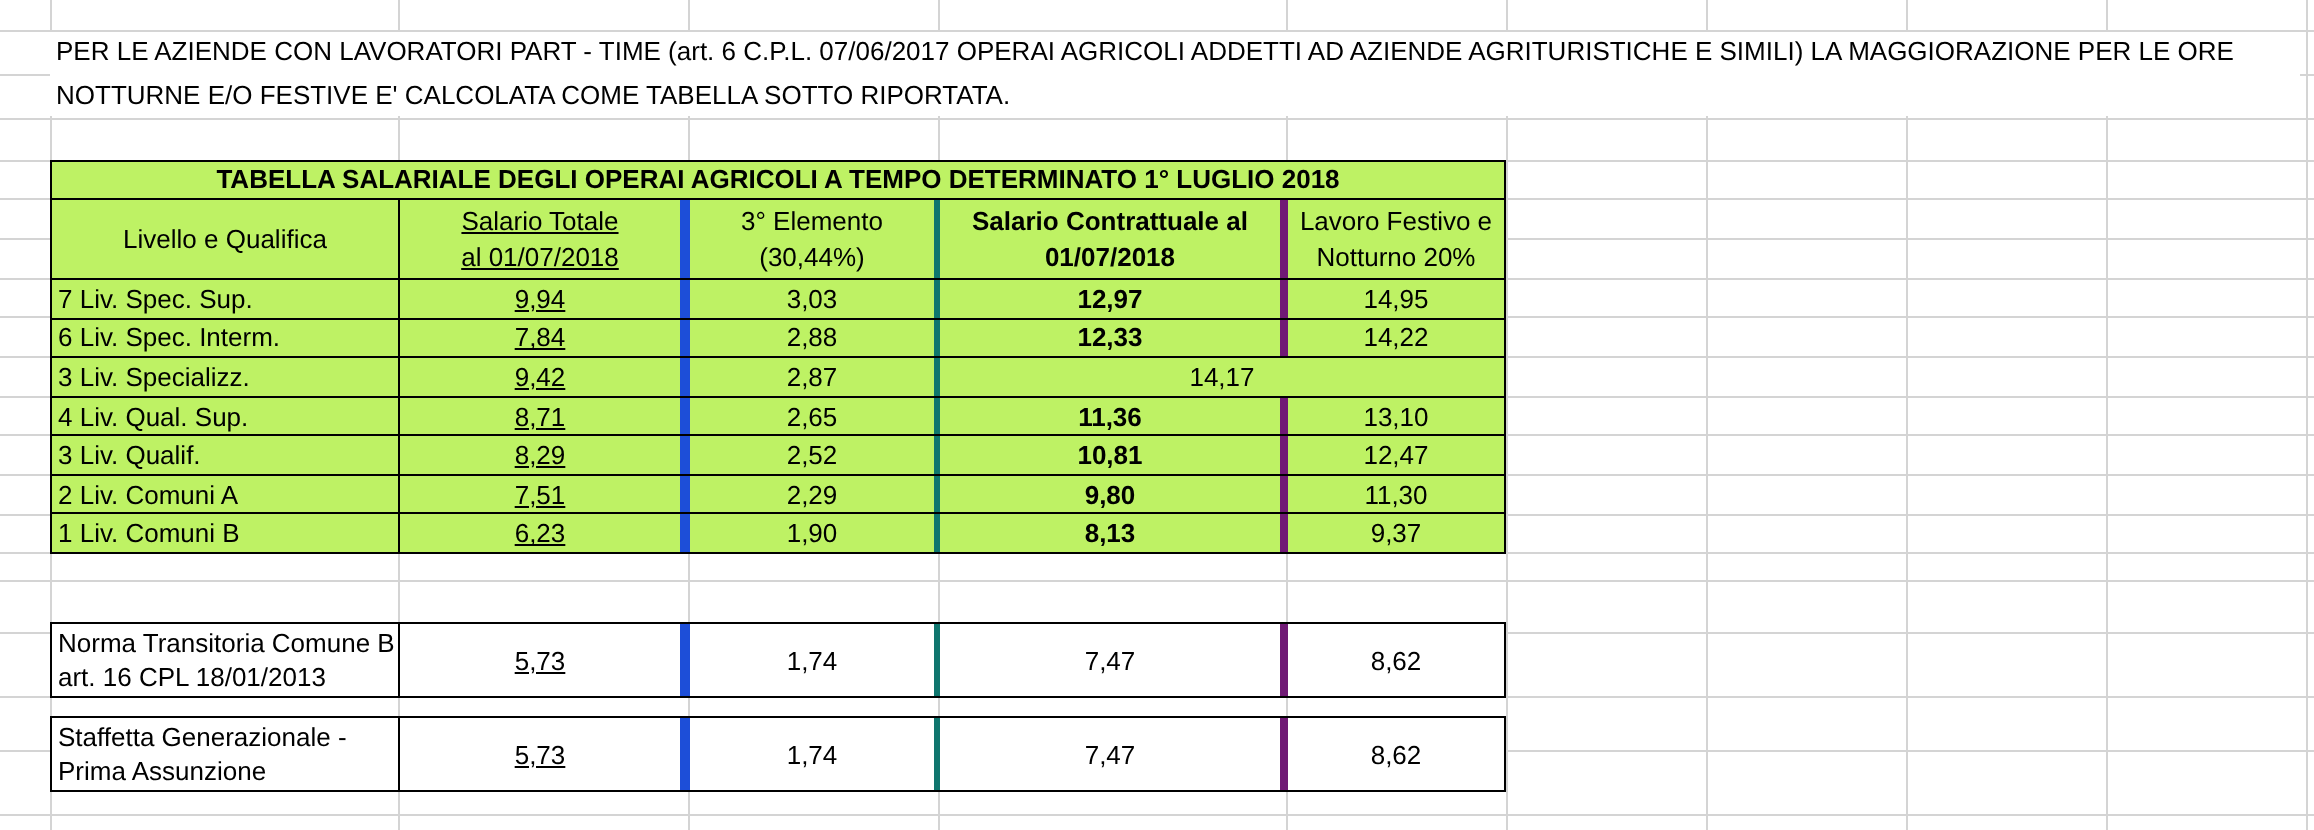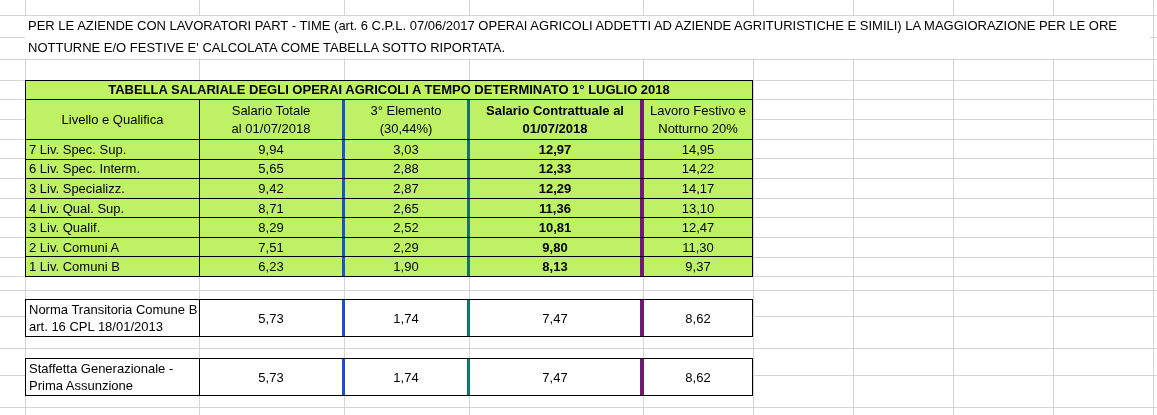--- a/index.html
+++ b/index.html
@@ -27,21 +27,21 @@
   }
   .title-row{
     height:18px;line-height:18px;flex:none;
     border-bottom:1px solid #000;
     font-weight:bold;text-align:center;white-space:nowrap;
   }
   .hrow{height:39px;flex:none;display:flex;}
   .drow{flex:1;display:flex;border-top:1px solid #000;}
   .c{box-sizing:border-box;display:flex;align-items:center;justify-content:center;overflow:hidden;}
   .c1{width:174px;border-right:1px solid #000;}
-  .c2{width:145px;border-right:3px solid #1d4ed8;}
+  .c2{width:145px;border-right:5px solid #1d4ed8;text-decoration:underline;}
   .c3{width:125px;border-right:3px solid #0f766e;}
   .c4{width:174px;border-right:4px solid #701a75;}
   .c5{flex:1;}
   .bold{font-weight:bold;}
   .hcell{flex-direction:column;justify-content:flex-start;padding-top:2px;}
   .hcell span{display:block;height:18px;line-height:18px;white-space:nowrap;}
   .hcell-center{justify-content:center;padding-top:0;}
   .label-cell{justify-content:flex-start;padding-left:3px;white-space:nowrap;}
 
   
@@ -127,30 +127,29 @@
 
     <div class="drow">
       <div class="c c1 label-cell">7 Liv. Spec. Sup.</div>
       <div class="c c2">9,94</div>
       <div class="c c3">3,03</div>
       <div class="c c4 bold">12,97</div>
       <div class="c c5">14,95</div>
     </div>
     <div class="drow">
       <div class="c c1 label-cell">6 Liv. Spec. Interm.</div>
-      <div class="c c2">5,65</div>
+      <div class="c c2">7,84</div>
       <div class="c c3">2,88</div>
       <div class="c c4 bold">12,33</div>
       <div class="c c5">14,22</div>
     </div>
     <div class="drow">
       <div class="c c1 label-cell">3 Liv. Specializz.</div>
       <div class="c c2">9,42</div>
       <div class="c c3">2,87</div>
-      <div class="c c4 bold">12,29</div>
       <div class="c c5">14,17</div>
     </div>
     <div class="drow">
       <div class="c c1 label-cell">4 Liv. Qual. Sup.</div>
       <div class="c c2">8,71</div>
       <div class="c c3">2,65</div>
       <div class="c c4 bold">11,36</div>
       <div class="c c5">13,10</div>
     </div>
     <div class="drow">
@@ -169,21 +168,21 @@
     </div>
     <div class="drow">
       <div class="c c1 label-cell">1 Liv. Comuni B</div>
       <div class="c c2">6,23</div>
       <div class="c c3">1,90</div>
       <div class="c c4 bold">8,13</div>
       <div class="c c5">9,37</div>
     </div>
   </div>
 
-  <div class="block" style="top:299px">
+  <div class="block" style="top:311px">
     <div class="c c1 block-label">
       <span>Norma Transitoria Comune B</span>
       <span>art. 16 CPL 18/01/2013</span>
     </div>
     <div class="c c2">5,73</div>
     <div class="c c3">1,74</div>
     <div class="c c4">7,47</div>
     <div class="c c5">8,62</div>
   </div>
 

